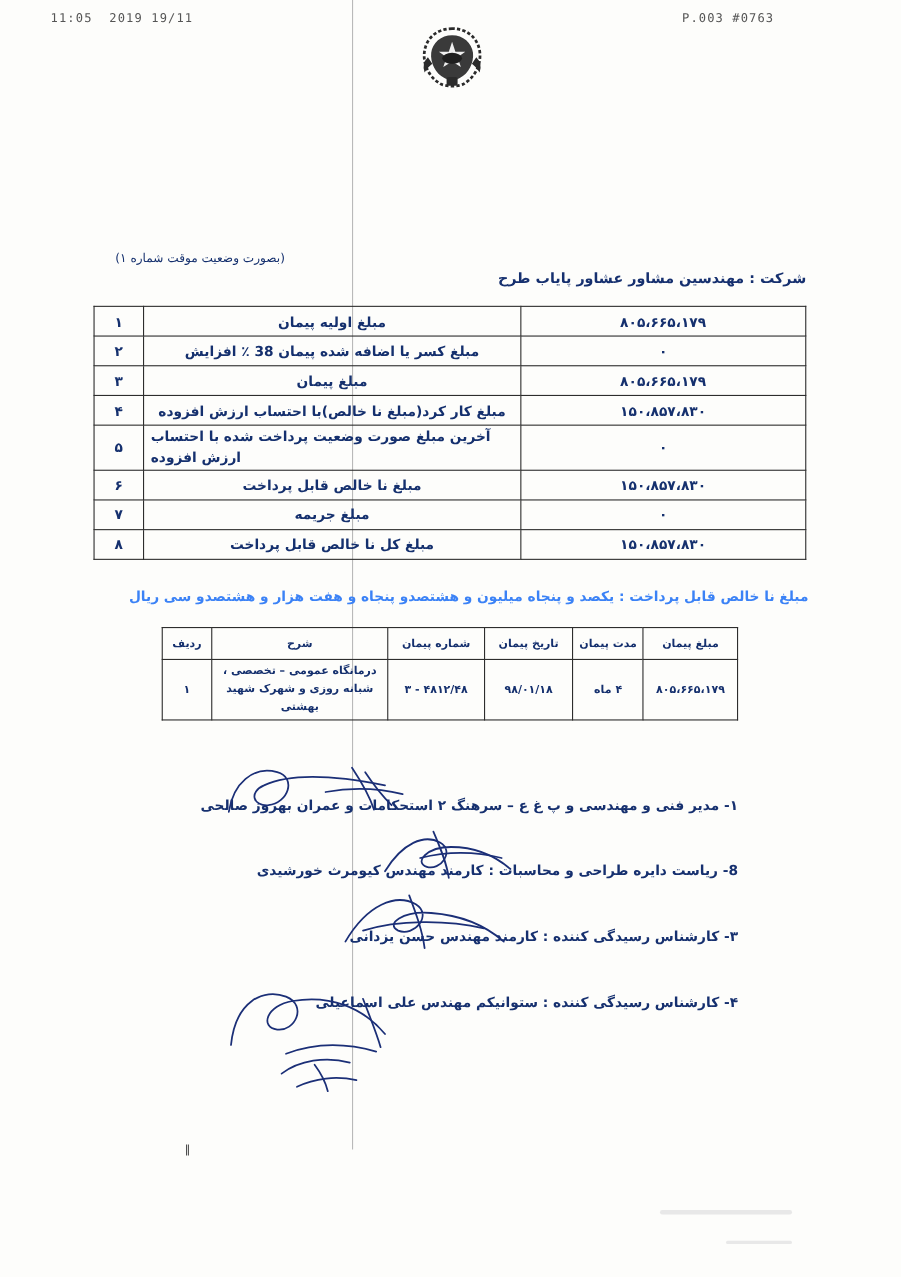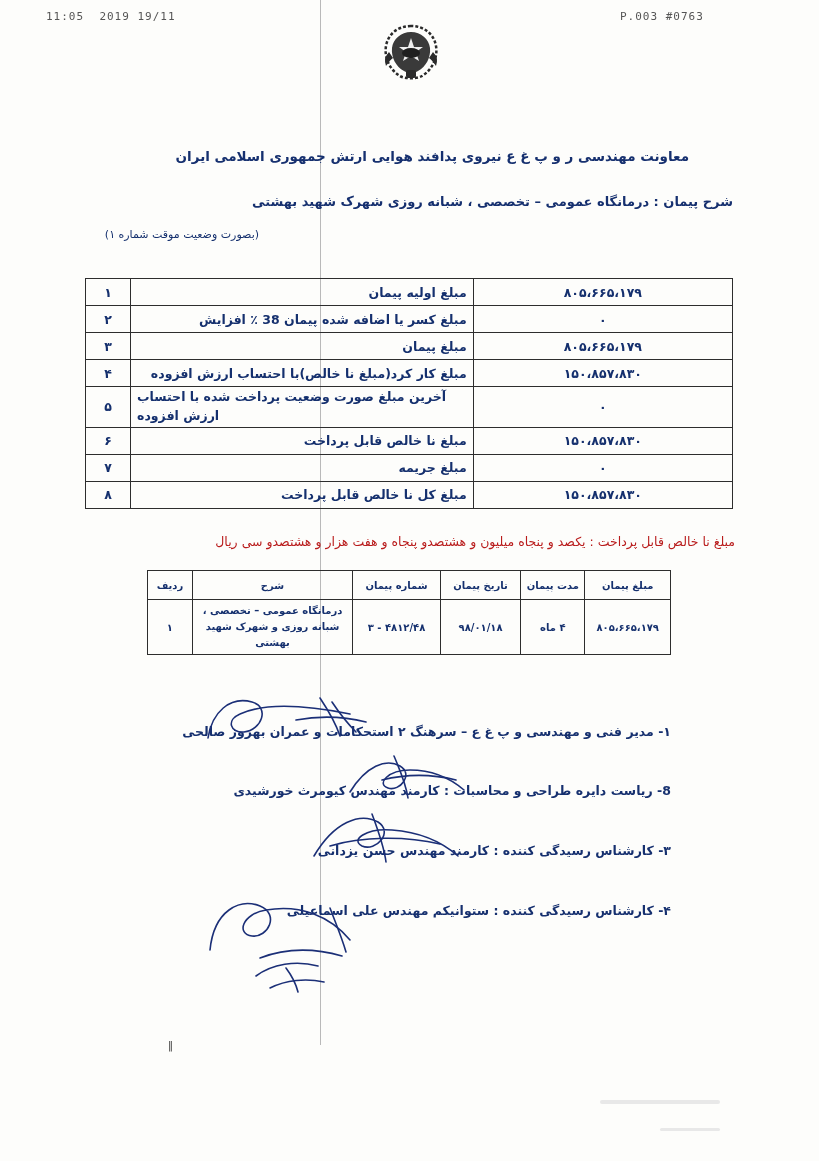--- a/index.html
+++ b/index.html
@@ -119,32 +119,32 @@
   }
   .table-main td {
     border: 1px solid #2d2d2d;
     height: 24px;
     font-size: 12.5px;
     font-weight: bold;
     padding: 1px 6px;
     color: #15306e;
   }
   .col-idx { width: 34px; text-align: center; }
-  .col-desc { width: 352px; text-align: right; }
+  .col-desc { width: 352px; text-align: center; }
   .col-amt  { width: 260px; text-align: center; }
   .cell-two-line { height: 46px; line-height: 1.5; text-align: left; white-space: normal; }
   .amt-dot { font-size: 13px; }
 
   
   .words-line {
     top: 534px;
     right: 84px;
     font-size: 12.5px;
-    font-weight: normal;
-    color: #b91c1c;
+    font-weight: bold;
+    color: #3b82f6;
   }
 
   
   .table-second {
     position: absolute;
     top: 570px;
     right: 148px;
     width: 524px;
     border-collapse: collapse;
     direction: rtl;
@@ -213,26 +213,25 @@
         <path d="M35 10 C25 10 17 17 16 26 C15 35 20 45 28 49 C31 51 39 51 42 49 C50 45 55 35 54 26 C53 17 45 10 35 10 Z" fill="#3a3a3a"></path>
         <path d="M35 16 L38 25 L47 25 L40 30 L43 39 L35 34 L27 39 L30 30 L23 25 L32 25 Z" fill="#efefef"></path>
         <ellipse cx="35" cy="31" rx="9" ry="5" fill="#1f1f1f"></ellipse>
         <path d="M13 30 q-6 6 -3 14 q4 -6 7 -8" fill="#2b2b2b"></path>
         <path d="M57 30 q6 6 3 14 q-4 -6 -7 -8" fill="#2b2b2b"></path>
         <rect x="30" y="48" width="10" height="8" rx="2" fill="#2b2b2b"></rect>
       </g>
     </svg>
   </div>
 
-  <div class="ptext title-line">معاونت مهندسی ر و پ غ ع نیروی پدافند هوایی ارتش جمهوری اسلامی ایران</div>
-
-  <div class="ptext subject-line">شرح پیمان : درمانگاه عمومی – تخصصی ، شبانه روزی شهرک شهید بهشتی</div>
+
 
   <div class="ptext note-line">(بصورت وضعیت موقت شماره ۱)</div>
 
+  <div class="ptext company-line">شرکت : مهندسین مشاور عشاور پایاب طرح</div>
 
   <table class="table-main">
     <tbody>
       <tr>
         <td class="col-amt">۸۰۵،۶۶۵،۱۷۹</td>
         <td class="col-desc">مبلغ اولیه پیمان</td>
         <td class="col-idx">۱</td>
       </tr>
       <tr>
         <td class="col-amt amt-dot">۰</td>

